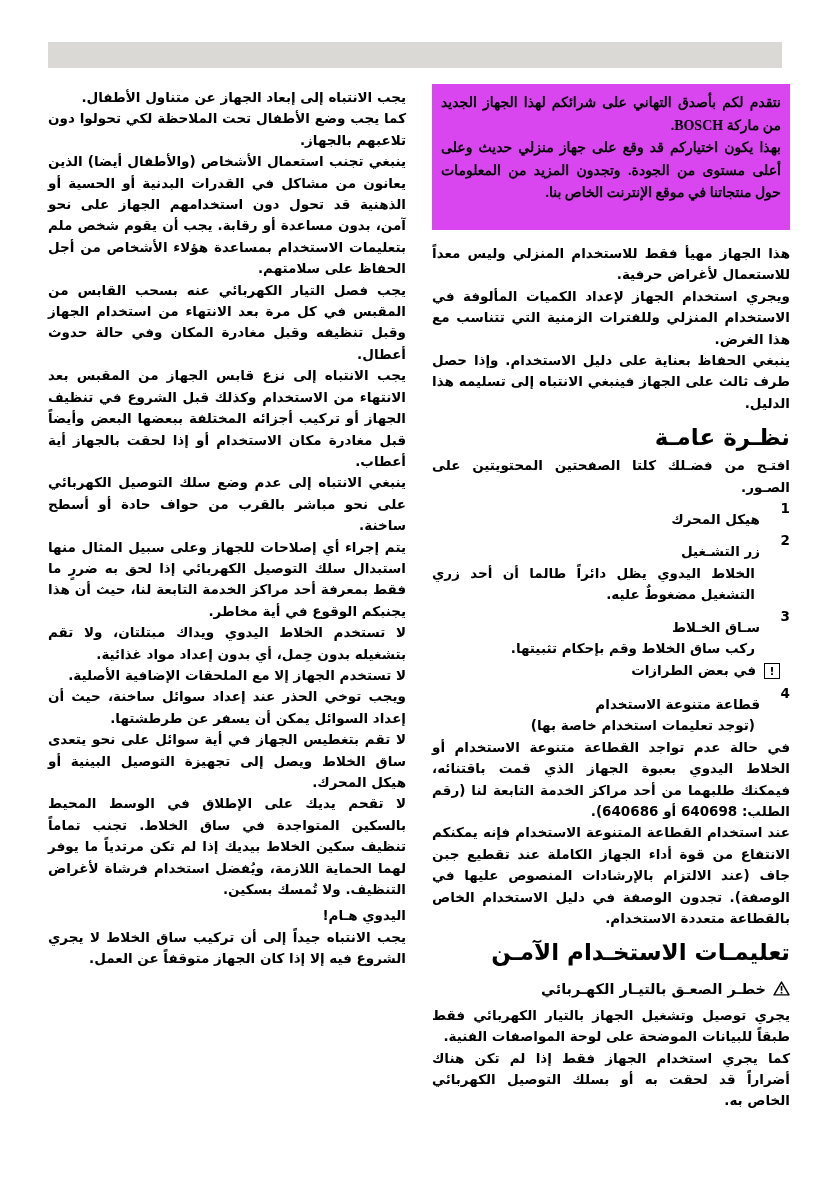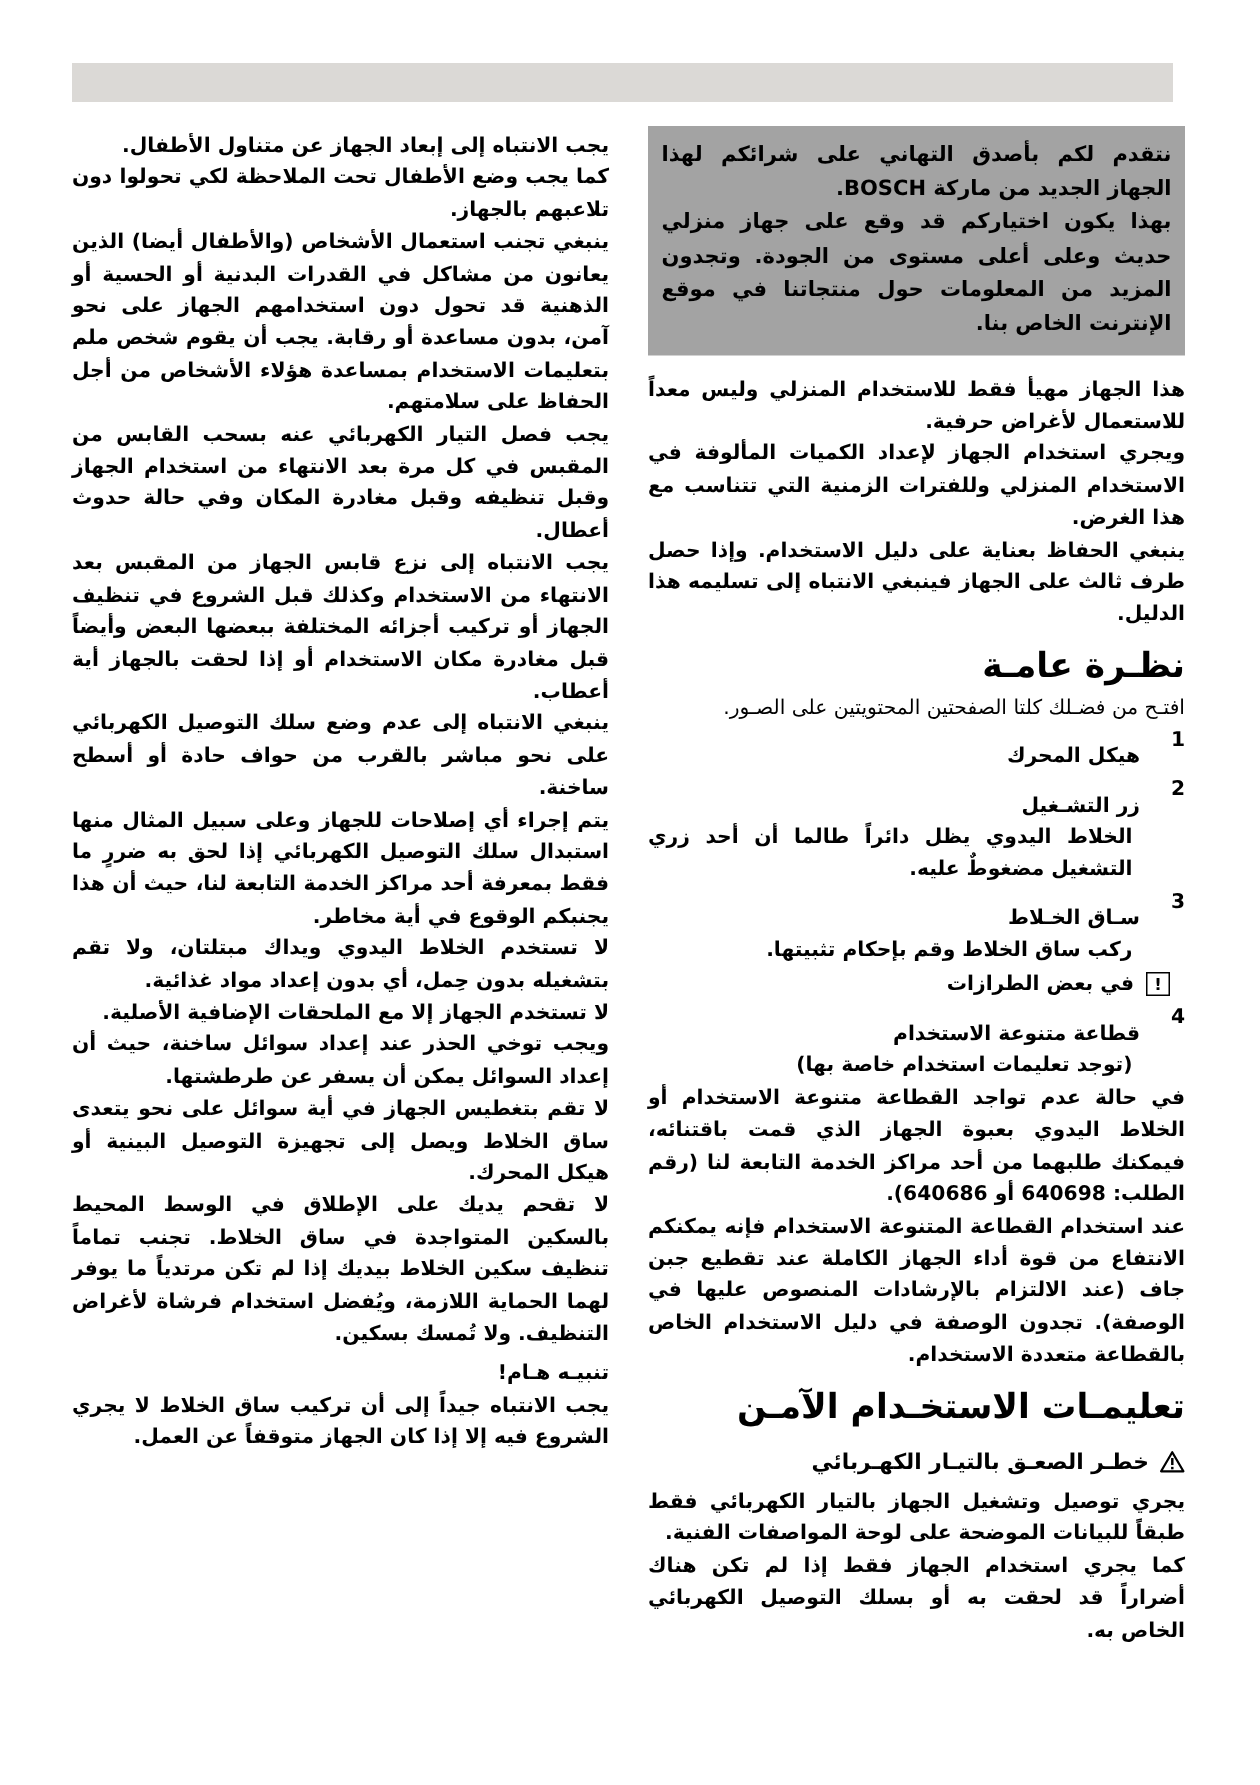--- a/index.html
+++ b/index.html
@@ -15,29 +15,30 @@
   }
   .columns{
     position:absolute;top:84px;right:50px;
     width:742px;
     display:flex;gap:26px;direction:rtl;
     font-size:13.5px;line-height:21.4px;font-weight:bold;
   }
   .col{width:358px;text-align:justify;}
   .col p{margin:0;}
   .intro-box{
-    background:#a3a3a3;
-    padding:8px 9px 9px 9px;
+    background:#d946ef;
+    padding:8px 9px 25px 9px;
     margin-bottom:13px;
+    font-family:Liberation Serif, serif;
   }
   .intro-box p{line-height:22.6px;font-size:14px;}
   .section-heading{
     font-size:23px;line-height:22px;margin:12px 0 7px 0;font-weight:bold;
   }
-  .bold-line{font-weight:normal;margin-bottom:2px;}
+  .bold-line{font-weight:bold;margin-bottom:2px;}
   .list-item{display:flex;direction:rtl;}
   .num{flex:none;width:30px;font-weight:bold;}
   .item-title{font-weight:bold;margin-top:11px;}
   .sub{padding-right:35px;}
   .flag-row{display:flex;direction:rtl;align-items:center;gap:8px;padding-right:10px;margin:1px 0;}
   .excl-box{
     flex:none;width:14px;height:14px;border:1.7px solid #000;
     display:inline-flex;align-items:center;justify-content:center;
     font-size:11px;line-height:1;font-weight:bold;
   }
@@ -126,18 +127,18 @@
       <p>ينبغي الانتباه إلى عدم وضع سلك التوصيل الكهربائي على نحو مباشر بالقرب من حواف حادة أو أسطح ساخنة.</p>
       <p>يتم إجراء أي إصلاحات للجهاز وعلى سبيل المثال منها استبدال سلك التوصيل الكهربائي إذا لحق به ضررٍ ما فقط بمعرفة أحد مراكز الخدمة التابعة لنا، حيث أن هذا يجنبكم الوقوع في أية مخاطر.</p>
       <p>لا تستخدم الخلاط اليدوي ويداك مبتلتان، ولا تقم بتشغيله بدون حِمل، أي بدون إعداد مواد غذائية.</p>
       <p>لا تستخدم الجهاز إلا مع الملحقات الإضافية الأصلية.</p>
       <p>ويجب توخي الحذر عند إعداد سوائل ساخنة، حيث أن إعداد السوائل يمكن أن يسفر عن طرطشتها.</p>
       <p>لا تقم بتغطيس الجهاز في أية سوائل على نحو يتعدى ساق الخلاط ويصل إلى تجهيزة التوصيل البينية أو هيكل المحرك.</p>
 
 
       <p>لا تقحم يديك على الإطلاق في الوسط المحيط بالسكين المتواجدة في ساق الخلاط. تجنب تماماً تنظيف سكين الخلاط بيديك إذا لم تكن مرتدياً ما يوفر لهما الحماية اللازمة، ويُفضل استخدام فرشاة لأغراض التنظيف. ولا تُمسك بسكين.</p>
 
-      <div class="notice-title">تنبيـه هـام!</div>
+      <div class="notice-title">اليدوي هـام!</div>
       <p>يجب الانتباه جيداً إلى أن تركيب ساق الخلاط لا يجري الشروع فيه إلا إذا كان الجهاز متوقفاً عن العمل.</p>
     </div>
 
   </div>
 </div>
 
 </body></html>

